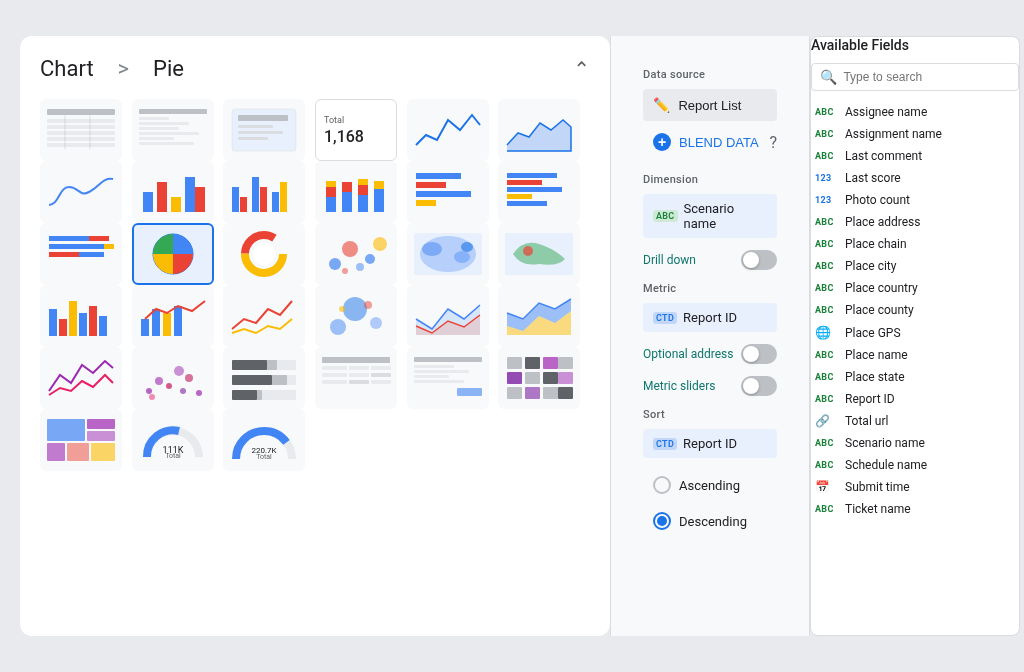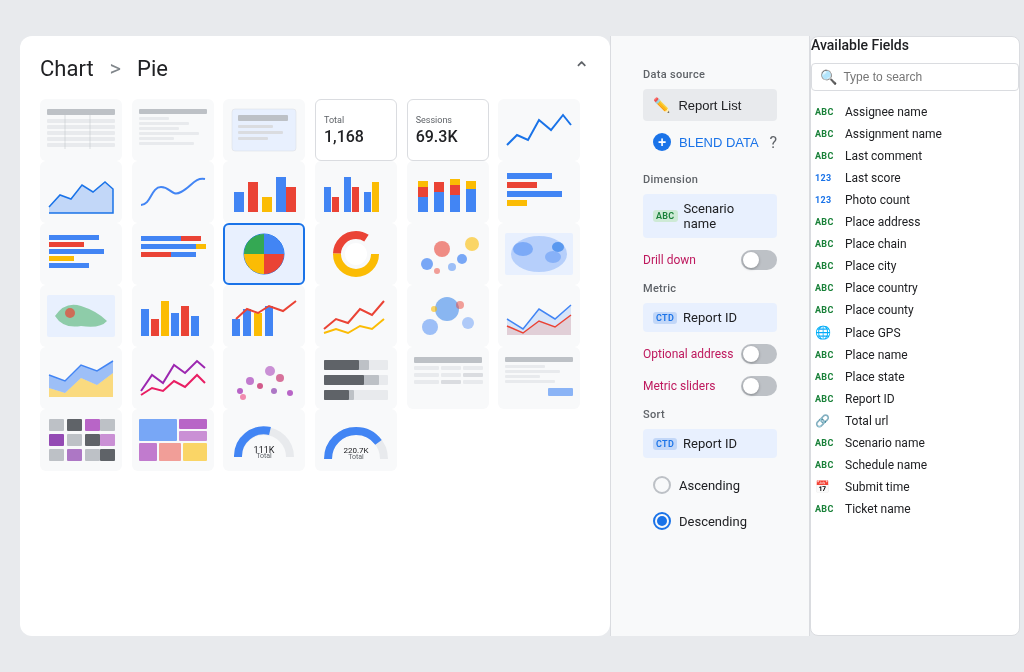--- a/index.html
+++ b/index.html
@@ -30,21 +30,21 @@
     }
     .chart-header {
       display: flex;
       align-items: center;
       justify-content: space-between;
       margin-bottom: 18px;
     }
     .chart-title {
       display: flex;
       align-items: center;
-      gap: 16px;
+      gap: 24px;
       font-size: 22px;
       font-weight: 400;
       color: #202124;
     }
     .chart-title .separator {
       color: #80868b;
       font-size: 22px;
     }
     .chart-title .current {
       font-weight: 400;
@@ -178,21 +178,21 @@
       padding: 1px 3px;
       letter-spacing: 0.3px;
     }
     .field-chip .type-badge.abc { color: #188038; background: #ceead6; }
     .toggle-row {
       display: flex;
       align-items: center;
       justify-content: space-between;
       margin-bottom: 12px;
     }
-    .toggle-label { font-size: 12px; color: #be185d; text-align: center; }
+    .toggle-label { font-size: 12px; color: #0f766e; text-align: center; }
     .toggle {
       width: 36px;
       height: 20px;
       background: #bdc1c6;
       border-radius: 10px;
       position: relative;
       cursor: pointer;
     }
     .toggle::after {
       content: '';
@@ -335,24 +335,20 @@
           <rect x="4" y="4" width="64" height="42" rx="3" fill="#e8f0fe" stroke="#dadce0" stroke-width="0.5"></rect>
           <rect x="10" y="10" width="50" height="6" rx="1" fill="#bdc1c6"></rect>
           <rect x="10" y="20" width="35" height="3" rx="1" fill="#dadce0"></rect>
           <rect x="10" y="26" width="45" height="3" rx="1" fill="#dadce0"></rect>
           <rect x="10" y="32" width="30" height="3" rx="1" fill="#dadce0"></rect>
         </svg>
       </div>
       <div class="chart-cell stats-cell">
         <span class="stats-label">Total</span>
         <span class="stats-value">1,168</span>
-      </div>
-      <div class="chart-cell stats-cell">
-        <span class="stats-label">Sessions</span>
-        <span class="stats-value">69.3K</span>
       </div>
       <div class="chart-cell">
         <svg class="chart-thumb" viewBox="0 0 72 50">
           <polyline points="4,40 14,30 25,35 36,15 48,25 60,10 68,20" fill="none" stroke="#1a73e8" stroke-width="2"></polyline>
         </svg>
       </div>
 
       <div class="chart-cell">
         <svg class="chart-thumb" viewBox="0 0 72 50">
           <polyline points="4,40 15,28 26,32 37,18 48,25 60,15 68,22 68,46 4,46" fill="#c2d7f8" stroke="#1a73e8" stroke-width="1.5"></polyline>

